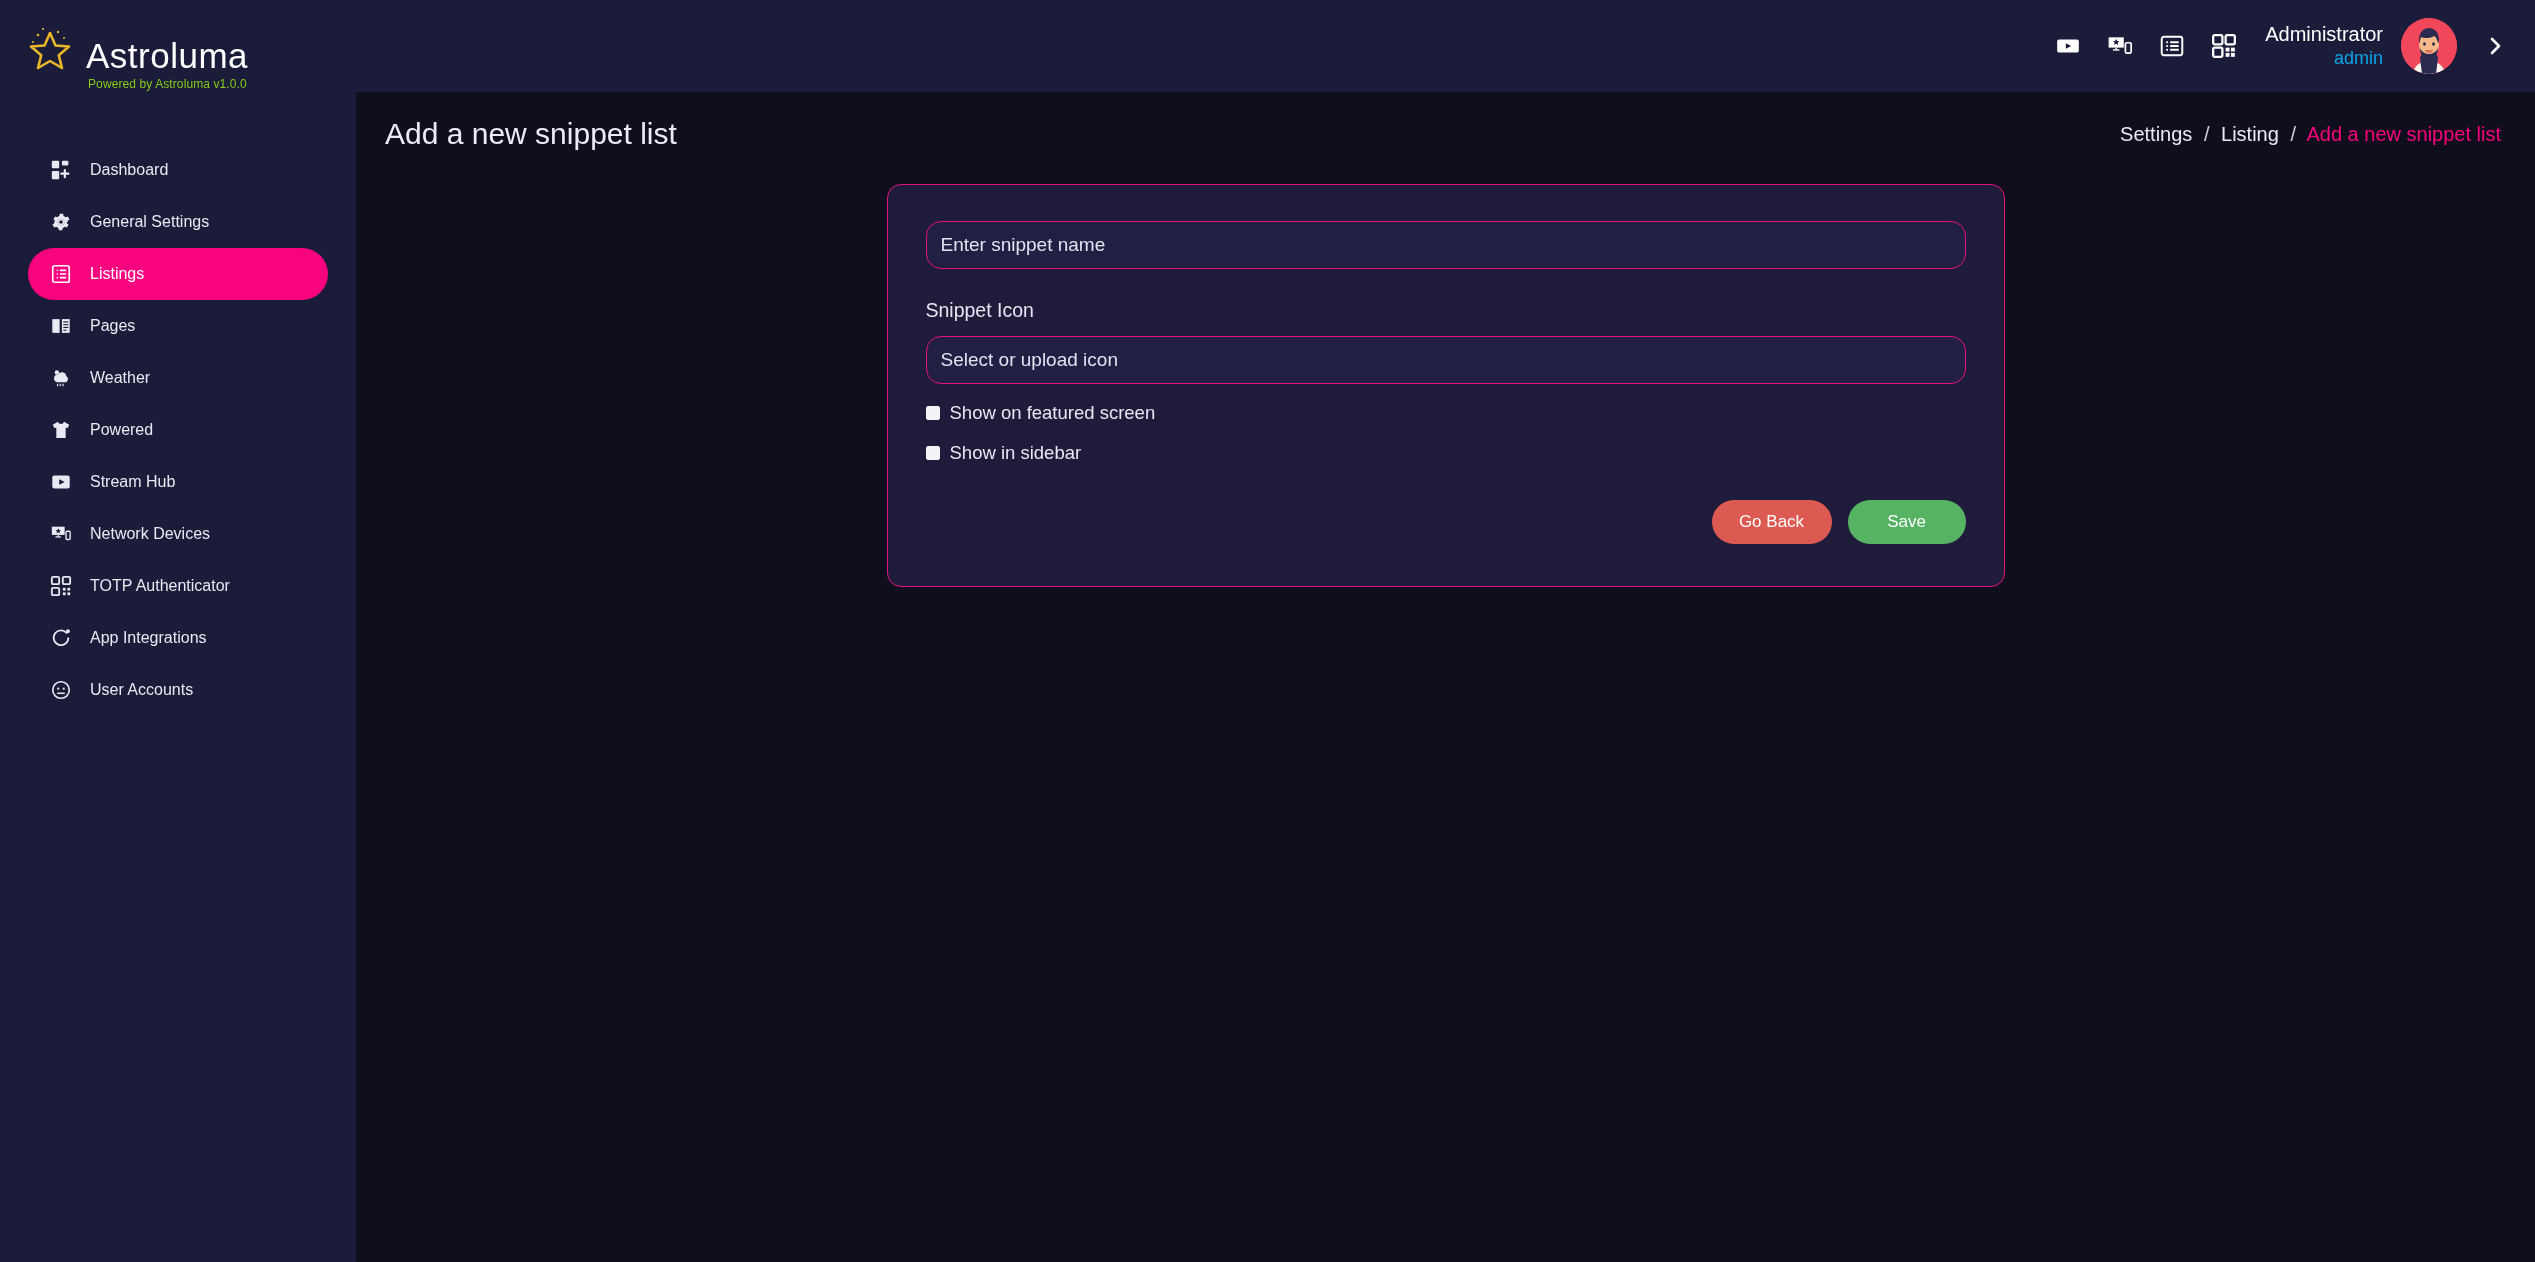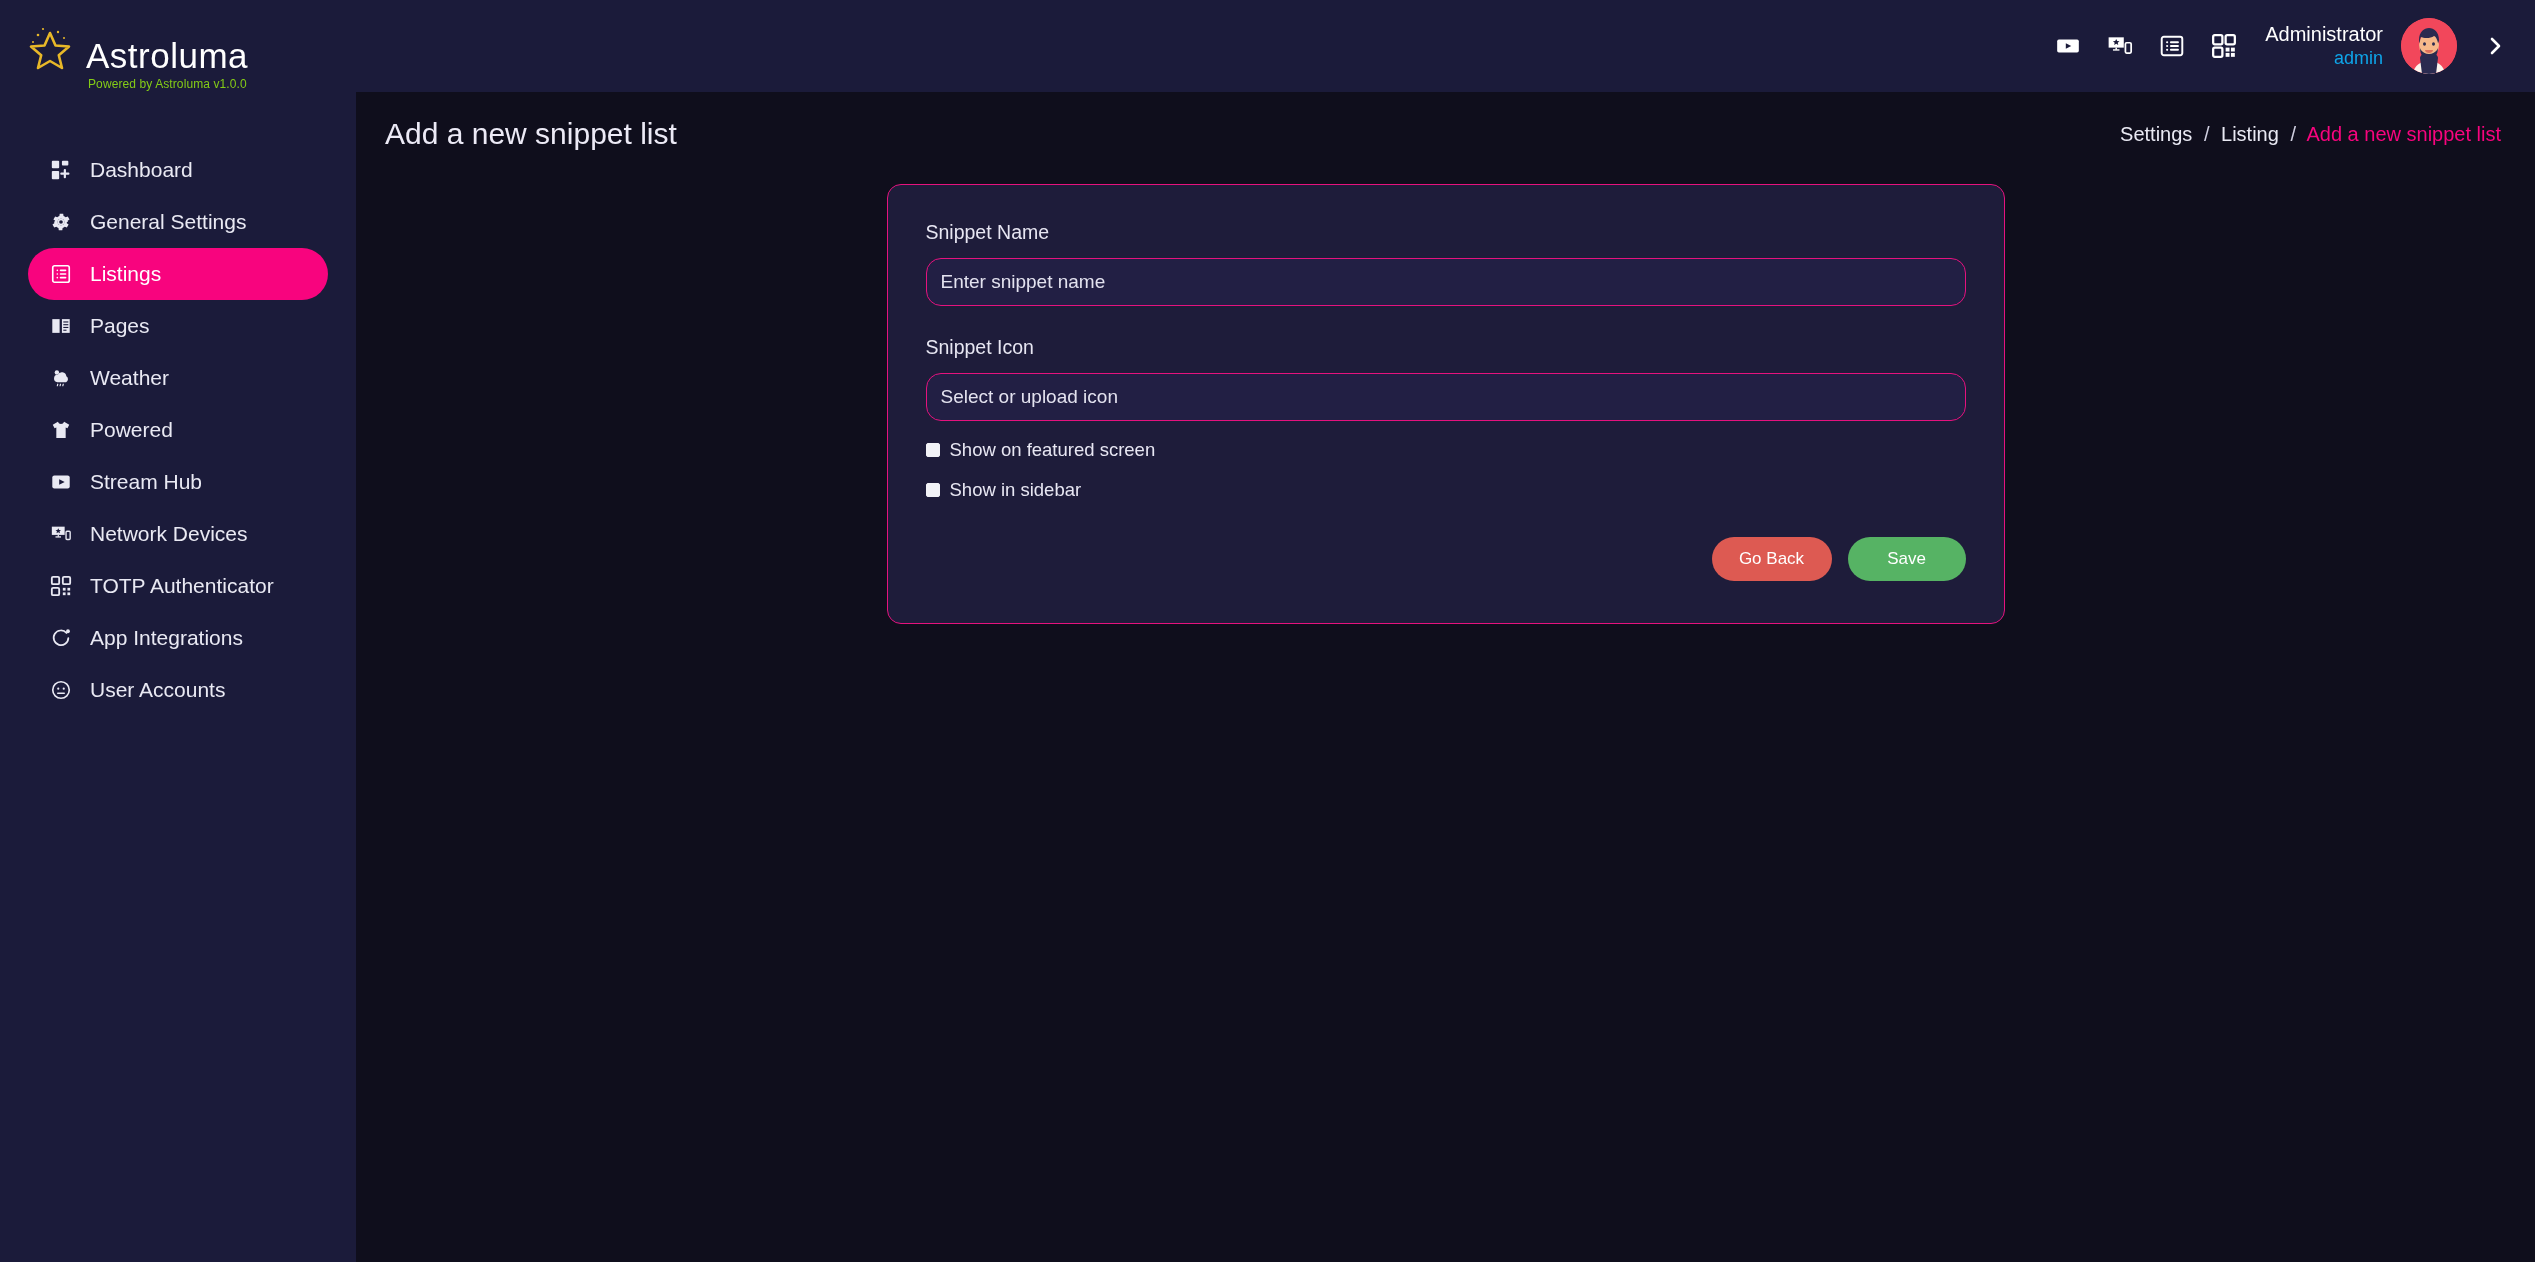--- a/index.html
+++ b/index.html
@@ -62,21 +62,21 @@
   .nav { margin-top: 52px; padding: 0 28px; }
 
   .nav-item {
     display: flex;
     align-items: center;
     height: 52px;
     border-radius: 26px;
     padding: 0 20px;
     margin-bottom: 0px;
     color: #e9e9f3;
-    font-size: 21px;
+    font-size: 16px;
     cursor: pointer;
     gap: 16px;
   }
   .nav-item .nav-ico {
     width: 26px; height: 26px;
     flex: 0 0 26px;
     display: flex; align-items: center; justify-content: center;
   }
   .nav-item.active {
     background: #f8047e;
@@ -457,21 +457,20 @@
         <span>Listing</span>
         <span class="sep">/</span>
         <span class="current">Add a new snippet list</span>
       </div>
     </div>
 
     <div class="card-wrap">
       <form class="card">
 
         <div class="field">
-          <label class="field-label">Snippet Name</label>
           <input class="field-input" type="text" placeholder="Enter snippet name" style="">
         </div>
 
         <div class="gap"></div>
 
         <div class="field">
           <label class="field-label">Snippet Icon</label>
           <input class="field-input" type="text" placeholder="Select or upload icon" style="">
         </div>
 

